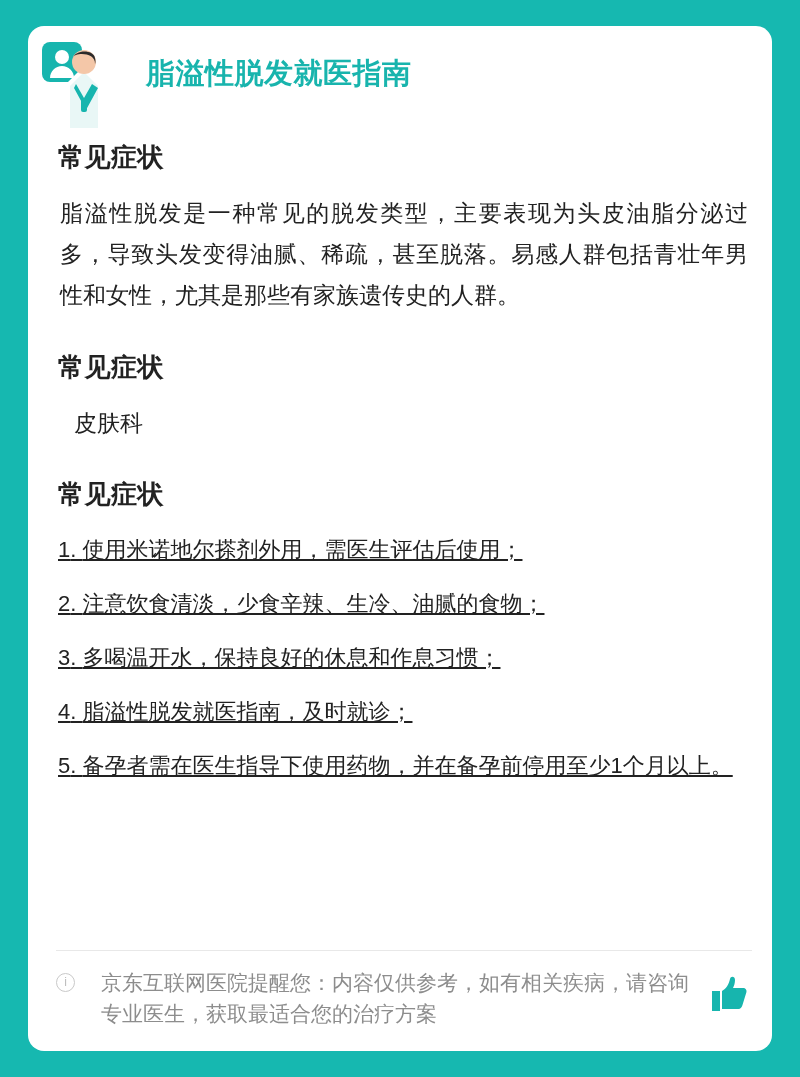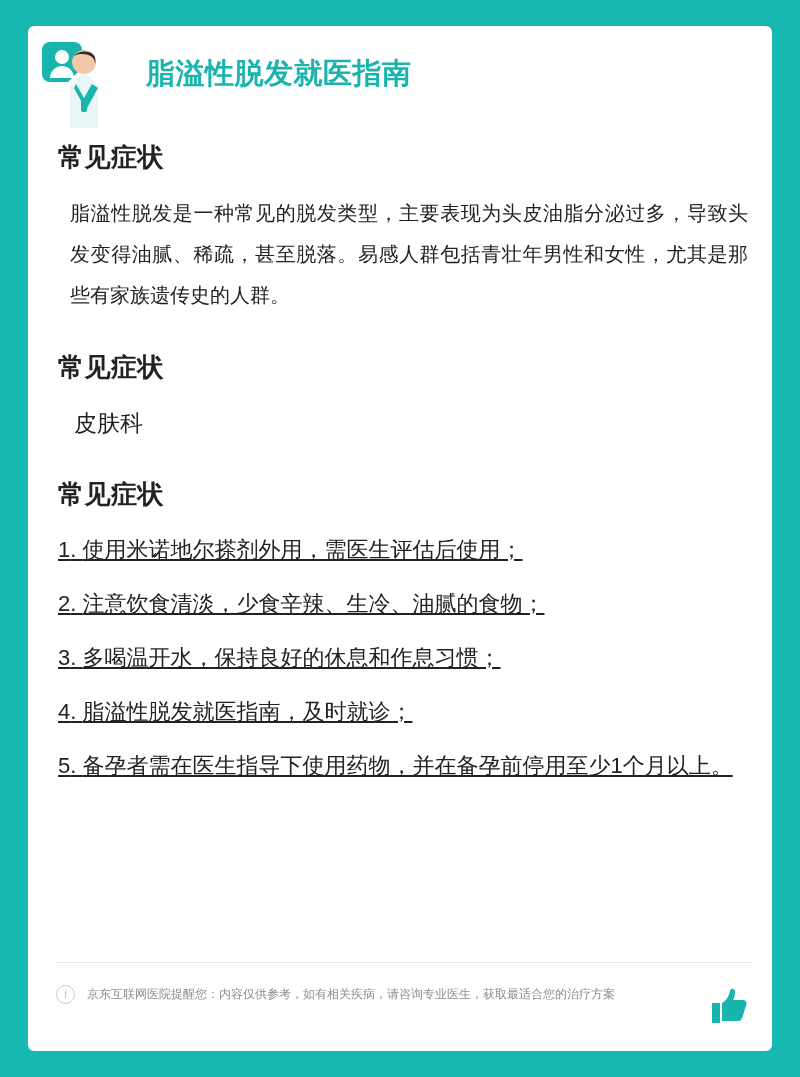--- a/index.html
+++ b/index.html
@@ -13,21 +13,21 @@
     font-family: "Liberation Sans", sans-serif;
     overflow: hidden;
   }
   .card {
     position: absolute;
     left: 28px;
     top: 26px;
     width: 744px;
     height: 1025px;
     background: #ffffff;
-    border-radius: 6px;
+    border-radius: 16px;
     box-sizing: border-box;
   }
   .doctor-icon {
     position: absolute;
     left: 12px;
     top: 14px;
     width: 78px;
     height: 88px;
   }
   .title {
@@ -49,24 +49,24 @@
     font-size: 26px;
     font-weight: bold;
     color: #222222;
     margin: 0 0 18px 0;
     letter-spacing: 0.5px;
   }
   h2.section.gap {
     margin-top: 34px;
   }
   p.para {
-    font-size: 20px;
+    font-size: 23px;
     color: #222222;
     line-height: 41px;
-    margin: 0 0 12px 12px;
+    margin: 0 0 12px 2px;
     text-align: justify;
   }
   p.plain {
     font-size: 23px;
     color: #222222;
     line-height: 40px;
     margin: 16px;
   }
   ol.points {
     list-style: none;
@@ -103,22 +103,22 @@
     border-radius: 50%;
     color: #bdbdbd;
     font-size: 12px;
     line-height: 17px;
     text-align: center;
     flex: 0 0 auto;
     margin-top: 6px;
   }
   .footer-text {
     flex: 1 1 auto;
-    margin-left: 12px;
-    font-size: 12px;
+    margin-left: 26px;
+    font-size: 21px;
     color: #8d8d8d;
     line-height: 31px;
   }
   .thumb {
     flex: 0 0 auto;
     width: 46px;
     height: 46px;
     margin-left: 8px;
     margin-top: 4px;
   }

